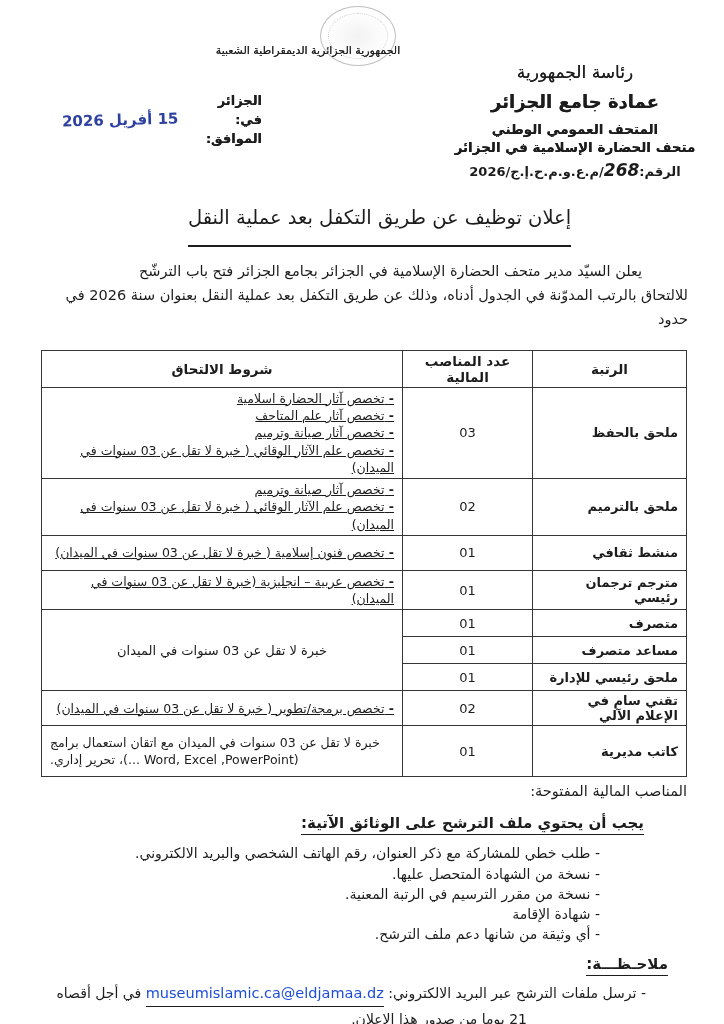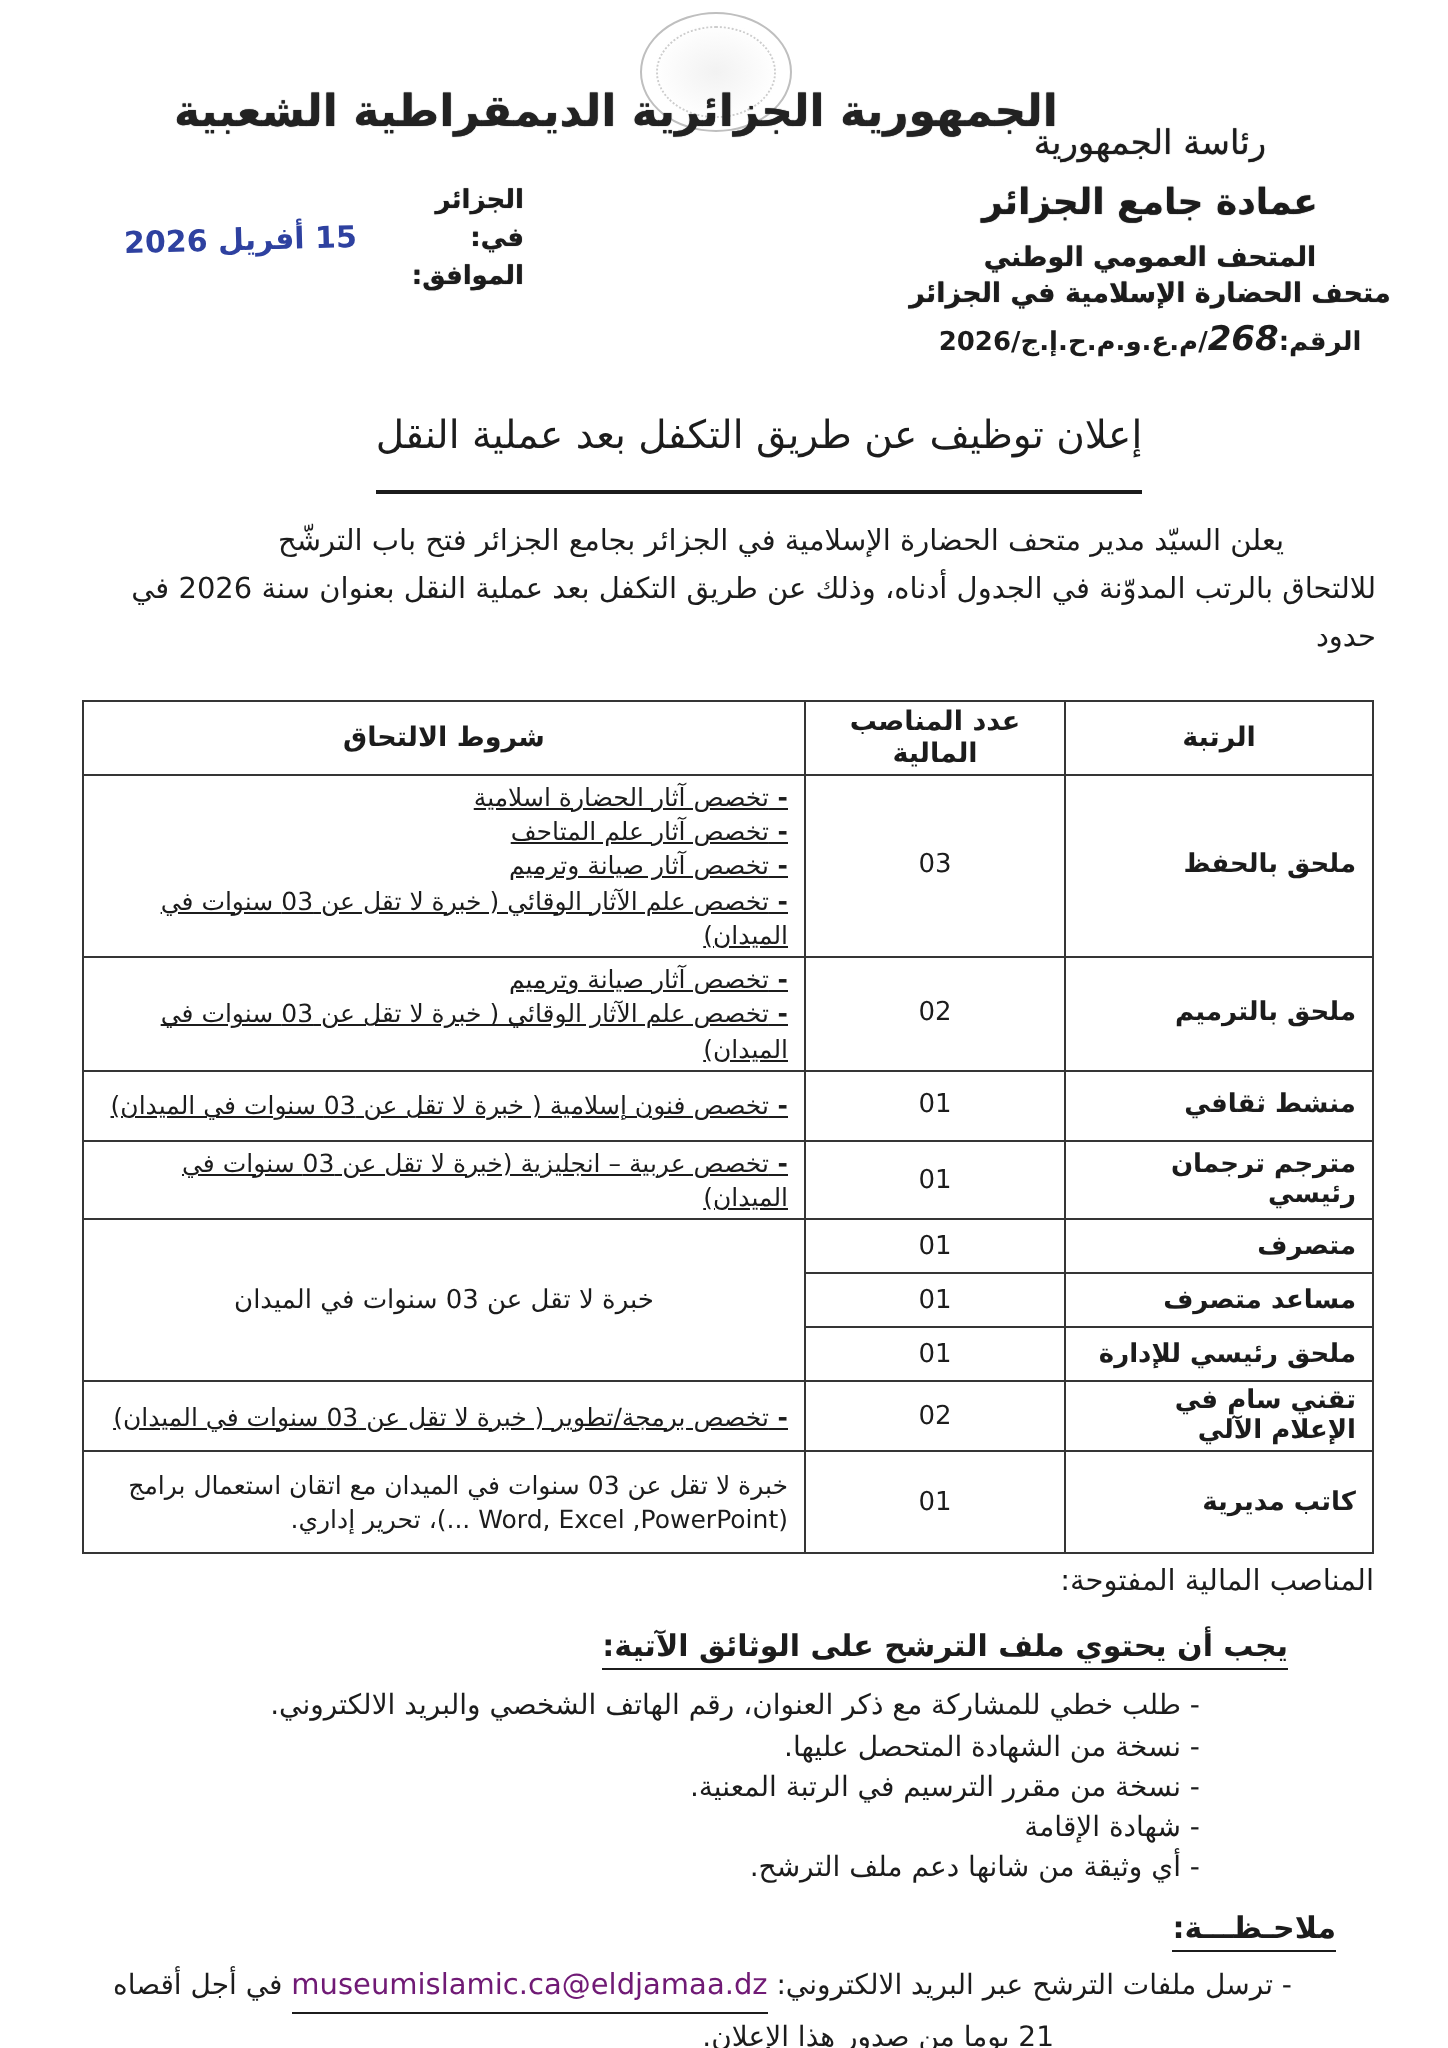--- a/index.html
+++ b/index.html
@@ -18,21 +18,21 @@
     position:absolute;left:320px;top:6px;width:74px;height:58px;
     border:1.4px solid #bfbfbf;border-radius:50%;
     background:radial-gradient(ellipse at center, #f2f2f2 0%, #ffffff 60%);
   }
   .seal-inner{
     position:absolute;left:7px;top:6px;right:7px;bottom:6px;
     border:1px dotted #cdcdcd;border-radius:50%;
   }
   .republic-line{
     position:absolute;left:0;top:44px;width:616px;
-    text-align:center;font-weight:bold;font-size:22px;
+    text-align:center;font-weight:normal;font-size:11px;
     letter-spacing:-0.5px;color:#222;
     text-shadow:0 0 .5px #333;
   }
   .right-block{
     position:absolute;right:24px;top:62px;width:250px;text-align:center;
   }
   .right-block .l1{font-size:17px;font-weight:normal;margin-bottom:9px;text-shadow:0 0 .5px #333;}
   .right-block .l2{font-size:18px;font-weight:bold;margin-bottom:9px;text-shadow:0 0 .5px #333;}
   .right-block .l3{font-size:13.5px;font-weight:bold;margin-bottom:2px;text-shadow:0 0 .4px #333;}
   .right-block .l4{font-size:13.5px;font-weight:bold;margin-bottom:5px;text-shadow:0 0 .4px #333;}
@@ -66,21 +66,21 @@
   table.positions th,table.positions td{
     border:1px solid #353535;vertical-align:middle;padding:2px 8px;
   }
   table.positions th{font-size:13.5px;font-weight:bold;height:26px;}
   td.rank{font-size:13px;font-weight:bold;text-align:right;padding-right:10px;}
   td.count{font-size:13px;text-align:center;}
   td.conds{font-size:12.5px;text-align:right;padding:3px 10px;text-decoration:underline;}
   .cond{line-height:1.38;}
   .cond::before{content:"-  ";font-weight:bold;}
   td.merged{font-size:13px;text-align:center;}
-  td.center-cond{font-size:12.5px;text-align:right;line-height:1.4;padding:4px 14px;}
+  td.center-cond{font-size:12.5px;text-align:left;line-height:1.4;padding:4px 14px;}
   tr.r0 td{height:70px;} tr.r1 td{height:40px;} tr.r2 td{height:30px;}
   tr.r3 td{height:24px;} tr.r4 td,tr.r5 td,tr.r6 td{height:22px;}
   tr.r7 td{height:28px;} tr.r8 td{height:46px;}
   
   .open-positions{margin:6px 37px 0 4px;text-align:right;font-size:14.5px;}
   .docs-head-wrap{margin:14px 80px 0 0;text-align:right;}
   .docs-head-wrap span{
     display:inline-block;font-size:15px;font-weight:600;
     border-bottom:1.5px solid #1c1c1c;padding-bottom:2px;
   }
@@ -89,21 +89,21 @@
   .note-head-wrap{margin:9px 56px 0 0;text-align:right;}
   .note-head-wrap span{
     display:inline-block;font-size:15px;font-weight:bold;
     border-bottom:1.5px solid #1c1c1c;padding-bottom:2px;letter-spacing:1px;
   }
   .note-line1{margin:7px 78px 0 28px;text-align:right;font-size:14px;line-height:1.5;}
   .note-line1::before{content:"-   ";}
   .email{
     direction:ltr;unicode-bidi:embed;display:inline-block;
     border-bottom:1.2px solid #1c1c1c;padding-bottom:1px;
-    font-size:14.5px;color:#701a75;text-decoration:none;cursor:pointer;
+    font-size:14.5px;color:#1d4ed8;text-decoration:none;cursor:pointer;
   }
   .note-line2{margin:4px 197px 0 0;text-align:right;font-size:14px;}
 </style>
 </head>
 <body>
 
 <div class="page">
 
   <div class="hdr">
     <div class="seal">

